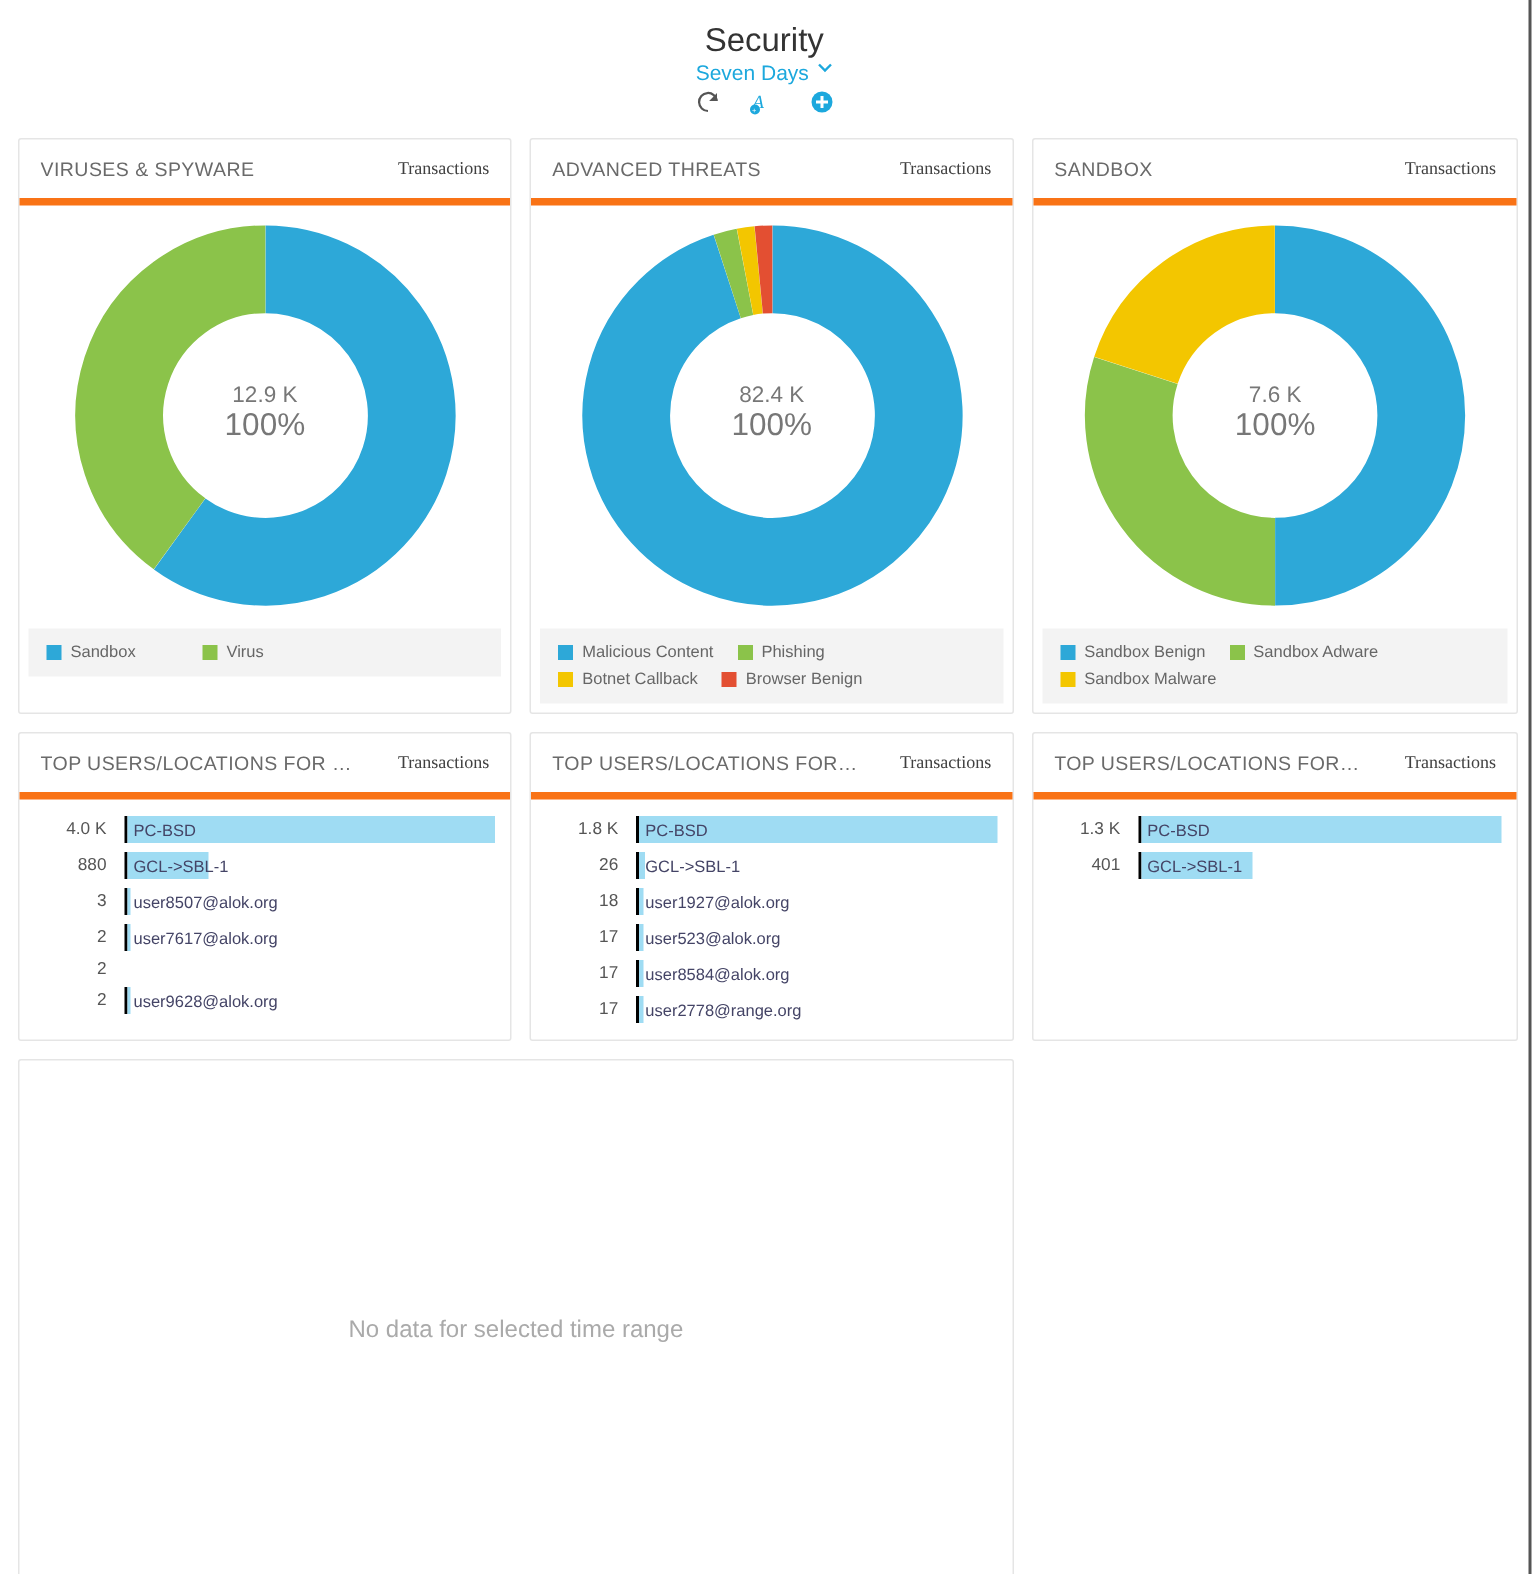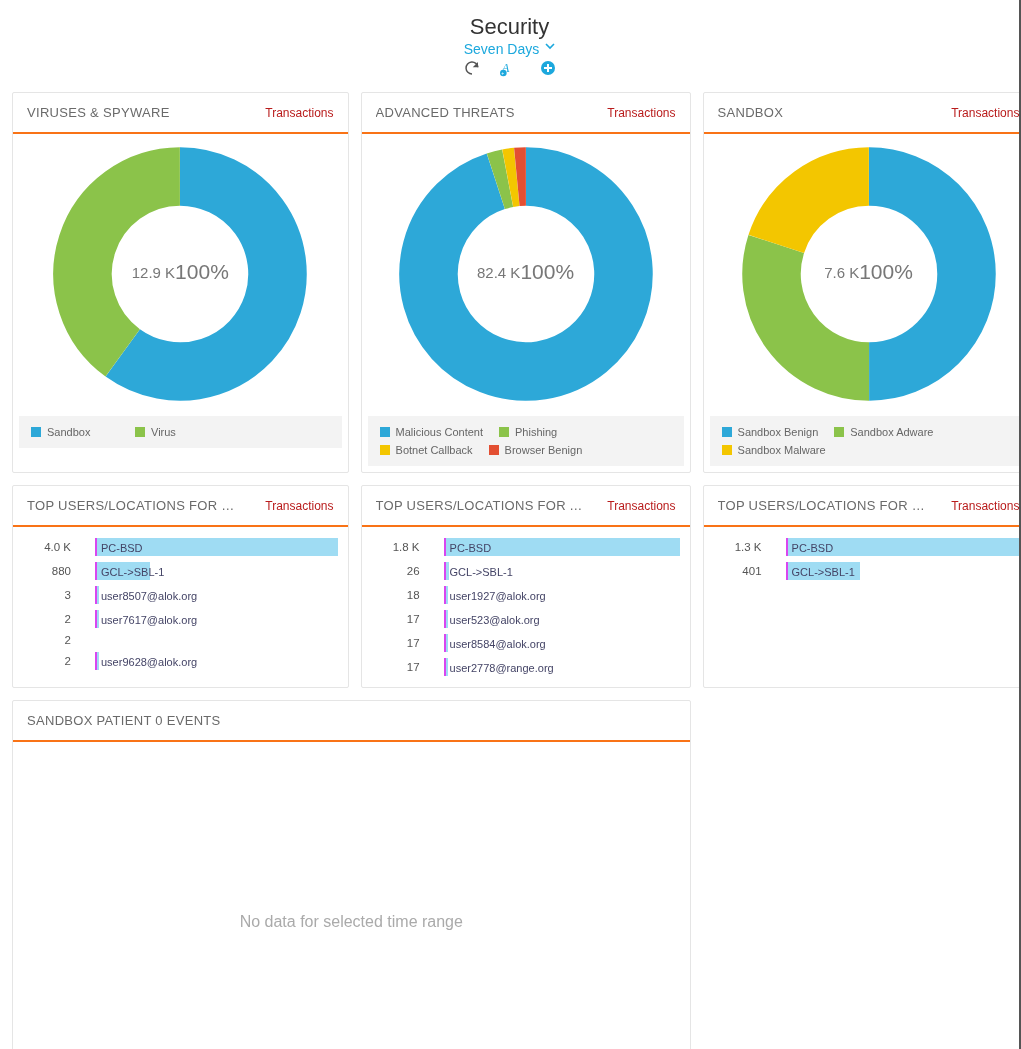--- a/index.html
+++ b/index.html
@@ -24,46 +24,46 @@
     grid-template-columns: 1fr 1fr 1fr;
     gap: 12px;
     padding: 4px 12px 12px 12px;
   }
   .card {
     border: 1px solid #e5e5e5; border-radius: 2px; background: #fff;
     display: flex; flex-direction: column;
   }
   .card-h {
     display: flex; align-items: center; justify-content: space-between;
-    padding: 12px 14px; border-bottom: 2px solid #f97316;
+    padding: 12px 14px; border-bottom: 5px solid #f97316;
   }
   .card-h .t { font-size: 13px; letter-spacing: .3px; color: #6a6a6a; text-transform: uppercase; white-space: nowrap; overflow: hidden; text-overflow: ellipsis; max-width: 70%; }
-  .card-h .sub { font-size: 12px; color: #b91c1c; }
+  .card-h .sub { font-size: 12px; color: #404040; font-family: Liberation Serif, serif; }
 
   .donut-wrap { position: relative; display: flex; justify-content: center; padding: 10px 0 6px 0; }
   .donut-center {
     position: absolute; left:0; right:0; top:0; bottom:0;
-    display: flex; flex-direction: row; align-items: center; justify-content: center;
+    display: flex; flex-direction: column; align-items: center; justify-content: center;
     pointer-events: none;
   }
   .donut-center .v { font-size: 15px; color: #777; }
   .donut-center .p { font-size: 21px; color: #777; }
 
   .legend {
     background: #f3f3f3; padding: 10px 12px; margin: 6px;
     display: flex; flex-wrap: wrap; gap: 6px 16px;
     font-size: 11px; color: #666;
   }
   .legend .item { display: inline-flex; align-items: center; gap: 6px; min-width: 88px;}
   .legend .sw { width: 10px; height: 10px; display: inline-block; }
 
   .bars { padding: 8px 0 8px 0; overflow-y: scroll; max-height: 160px; }
-  .bar-row { display: flex; align-items: center; gap: 24px; padding: 3px 10px 3px 6px; font-size: 11.5px; color: #555; }
+  .bar-row { display: flex; align-items: center; gap: 12px; padding: 3px 10px 3px 6px; font-size: 11.5px; color: #555; }
   .bar-row .val { width: 52px; text-align: right; flex: 0 0 auto; }
-  .bar-row .track { flex: 1; position: relative; height: 18px; border-left: 2px solid #d946ef; padding-left: 33px; }
+  .bar-row .track { flex: 1; position: relative; height: 18px; border-left: 2px solid #000000; padding-left: 33px; }
   .bar-row .fill { position: absolute; left:0; top:0; bottom:0; background: #9FDCF3; }
   .bar-row .lbl { position: absolute; left: 4px; top: 1px; bottom: 0; font-size: 11px; color: #446; display: flex; align-items: center;}
 
   .bars::-webkit-scrollbar { width: 14px; }
   .bars::-webkit-scrollbar-track { background: #f0f0f0; }
   .bars::-webkit-scrollbar-thumb { background: #c8c8c8; }
 
   .wide { grid-column: span 2; }
   .empty {
     height: 360px; display:flex; align-items:center; justify-content:center;
@@ -319,19 +319,16 @@
           <span class="val">401</span>
           <span class="track">
             <span class="fill" style="width: 30.8462%;"></span>
             <span class="lbl">GCL-&gt;SBL-1</span>
           </span>
         </div>
       </div>
   </div>
 
   <div class="card wide">
-    <div class="card-h">
-      <span class="t">SANDBOX PATIENT 0 EVENTS</span>
-    </div>
     <div class="empty">No data for selected time range</div>
   </div>
 
 </div>
 
 </body></html>

